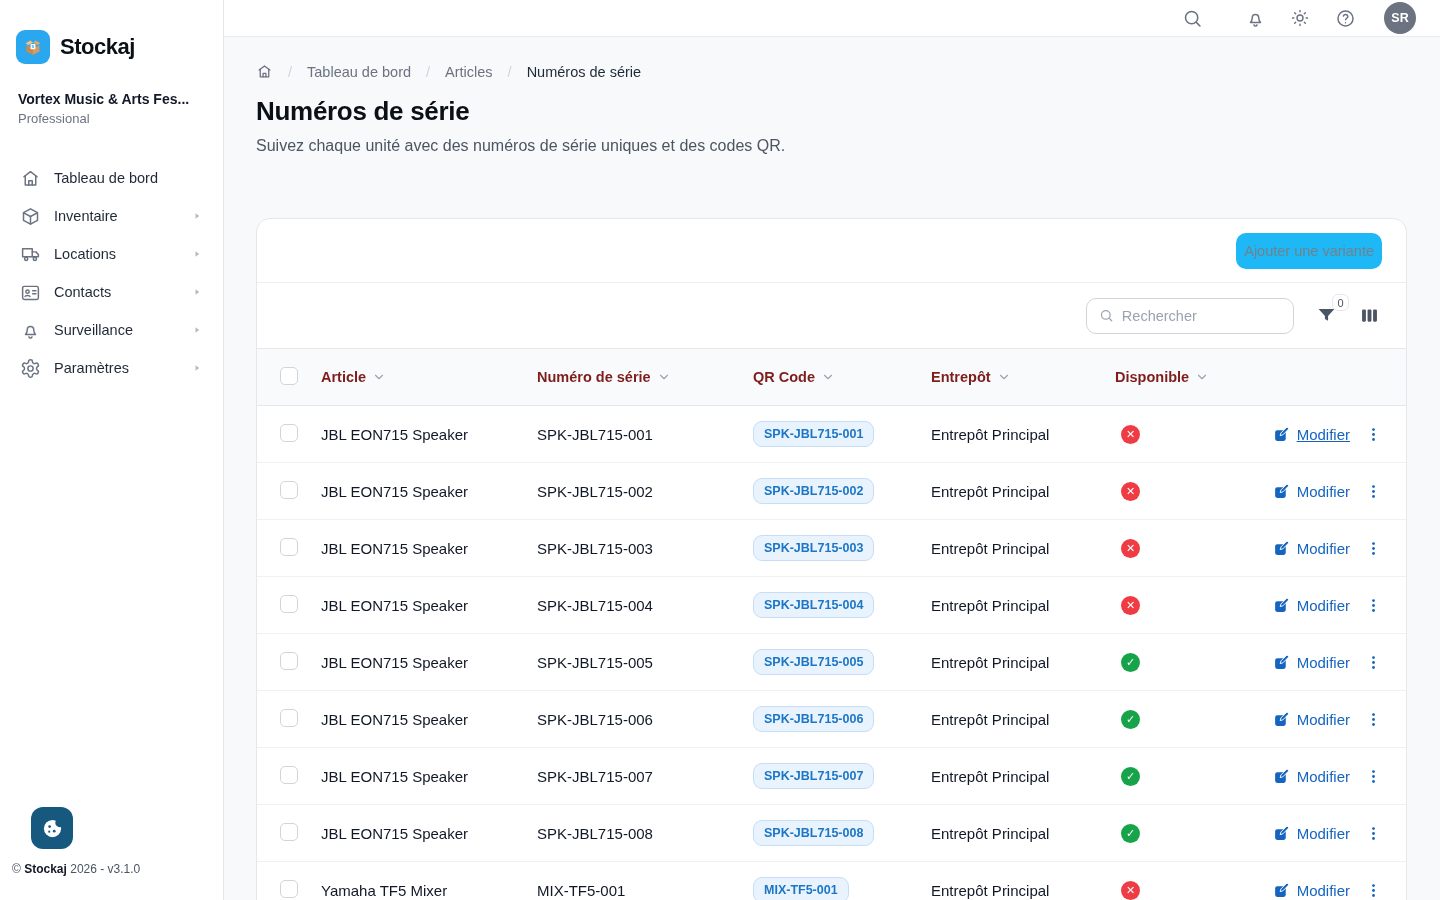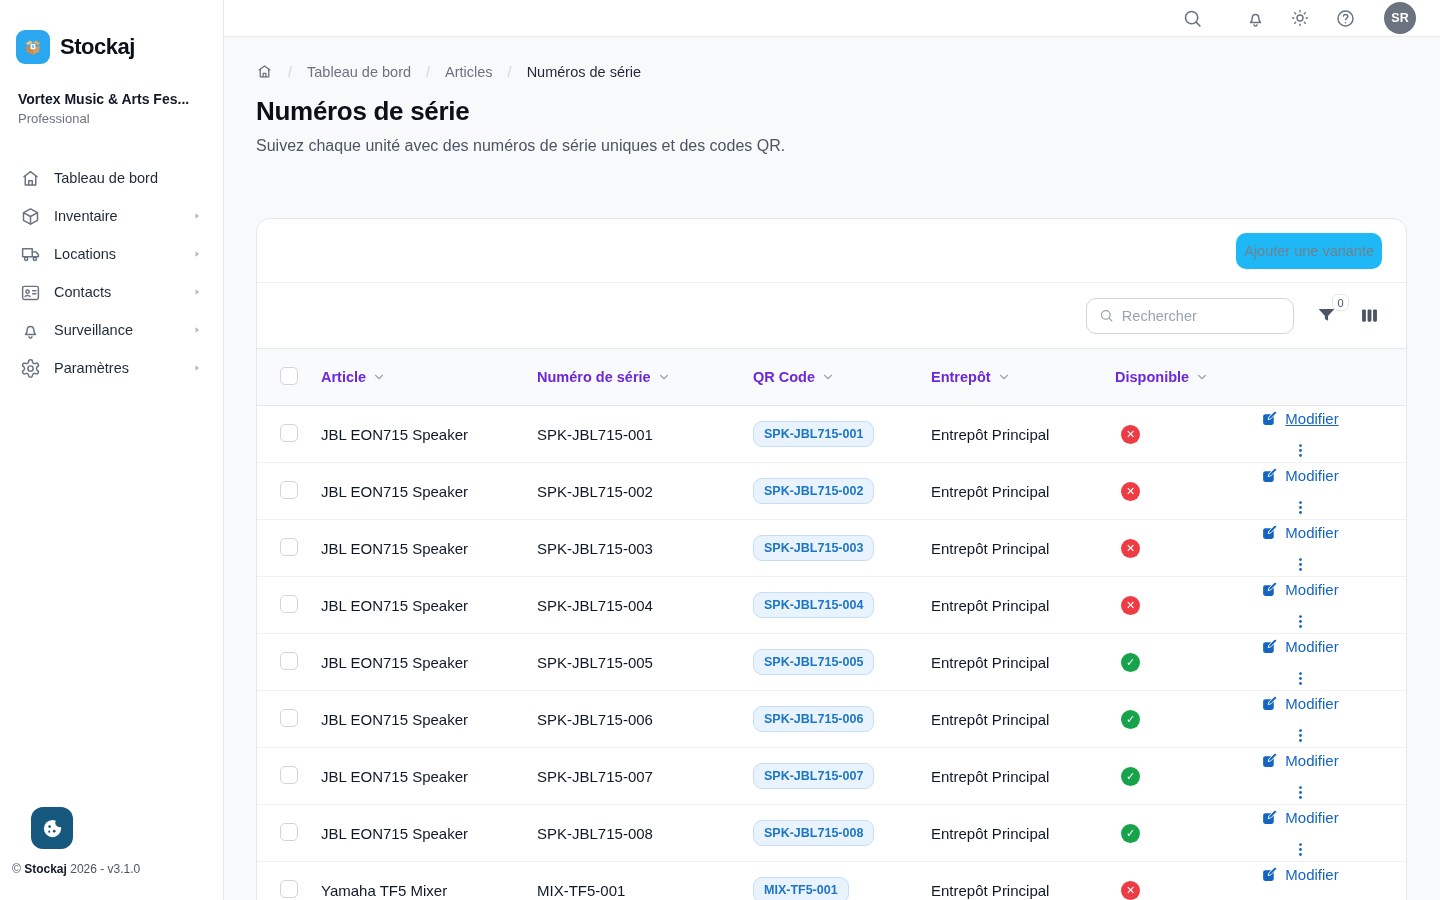--- a/index.html
+++ b/index.html
@@ -49,31 +49,31 @@
   .search-box { width:208px; height:36px; border:1px solid #d1d5db; border-radius:10px; display:flex; align-items:center; gap:8px; padding:0 12px; background:#fff; }
   .search-box svg { color:#9ca3af; }
   .search-box input { border:none; outline:none; width:100%; font-size:14.5px; font-family:inherit; color:#404040; background:transparent; }
   .search-box input::placeholder { color:#9aa3af; }
   .tool-icon { position:relative; color:#4b5563; display:flex; cursor:pointer; background:none; border:none; padding:0; }
   .filter-badge { position:absolute; top:-11px; right:-12px; min-width:17px; height:17px; background:#fff; border:1px solid #e5e7eb; border-radius:6px; font-size:11px; color:#4b5563; display:flex; align-items:center; justify-content:center; padding:0 3px; }
 
   
   .thead, .trow { display:grid; grid-template-columns:64px 216px 216px 178px 184px 1fr 188px; align-items:center; }
   .thead { height:57px; background:#f9fafb; border-bottom:1px solid #e5e7eb; }
-  .th { display:flex; align-items:center; gap:6px; font-size:14.5px; font-weight:700; color:#6d28d9; cursor:pointer; }
+  .th { display:flex; align-items:center; gap:6px; font-size:14.5px; font-weight:700; color:#7f1d1d; cursor:pointer; }
   .th svg { color:#9ca3af; }
   .c-check { padding-left:23px; }
   .checkbox { width:18px; height:18px; border:1.5px solid #d1d5db; border-radius:5px; background:#fff; display:inline-block; cursor:pointer; }
   .trow { height:57px; border-bottom:1px solid #f0f1f3; background:#fff; }
   .cell { font-size:15px; color:#111827; }
   .qr-chip { display:inline-block; font-size:12.5px; font-weight:600; color:#1c76c5; background:#e9f3fd; border:1px solid #c5def6; border-radius:9px; padding:5px 10px; cursor:pointer; }
   .status { width:19px; height:19px; border-radius:50%; color:#fff; font-size:11px; font-weight:700; display:flex; align-items:center; justify-content:center; margin-left:6px; }
   .status.ok { background:#16a34a; }
   .status.no { background:#ef3b43; }
-  .c-actions { display:flex; align-items:center; justify-content:flex-end; gap:15px; padding-right:24px;flex-direction:column; }
+  .c-actions { display:flex; align-items:center; justify-content:flex-end; gap:15px; padding-right:24px; }
   .edit-link { display:flex; align-items:center; gap:7px; color:#1565c0; font-size:15px; font-weight:500; text-decoration:none; cursor:pointer; }
   .edit-link.hovered span { text-decoration:underline; }
   .kebab { color:#1565c0; display:flex; cursor:pointer; }
 </style>
 </head>
 <body>
 
 <div class="app">
 
   <aside class="sidebar">

